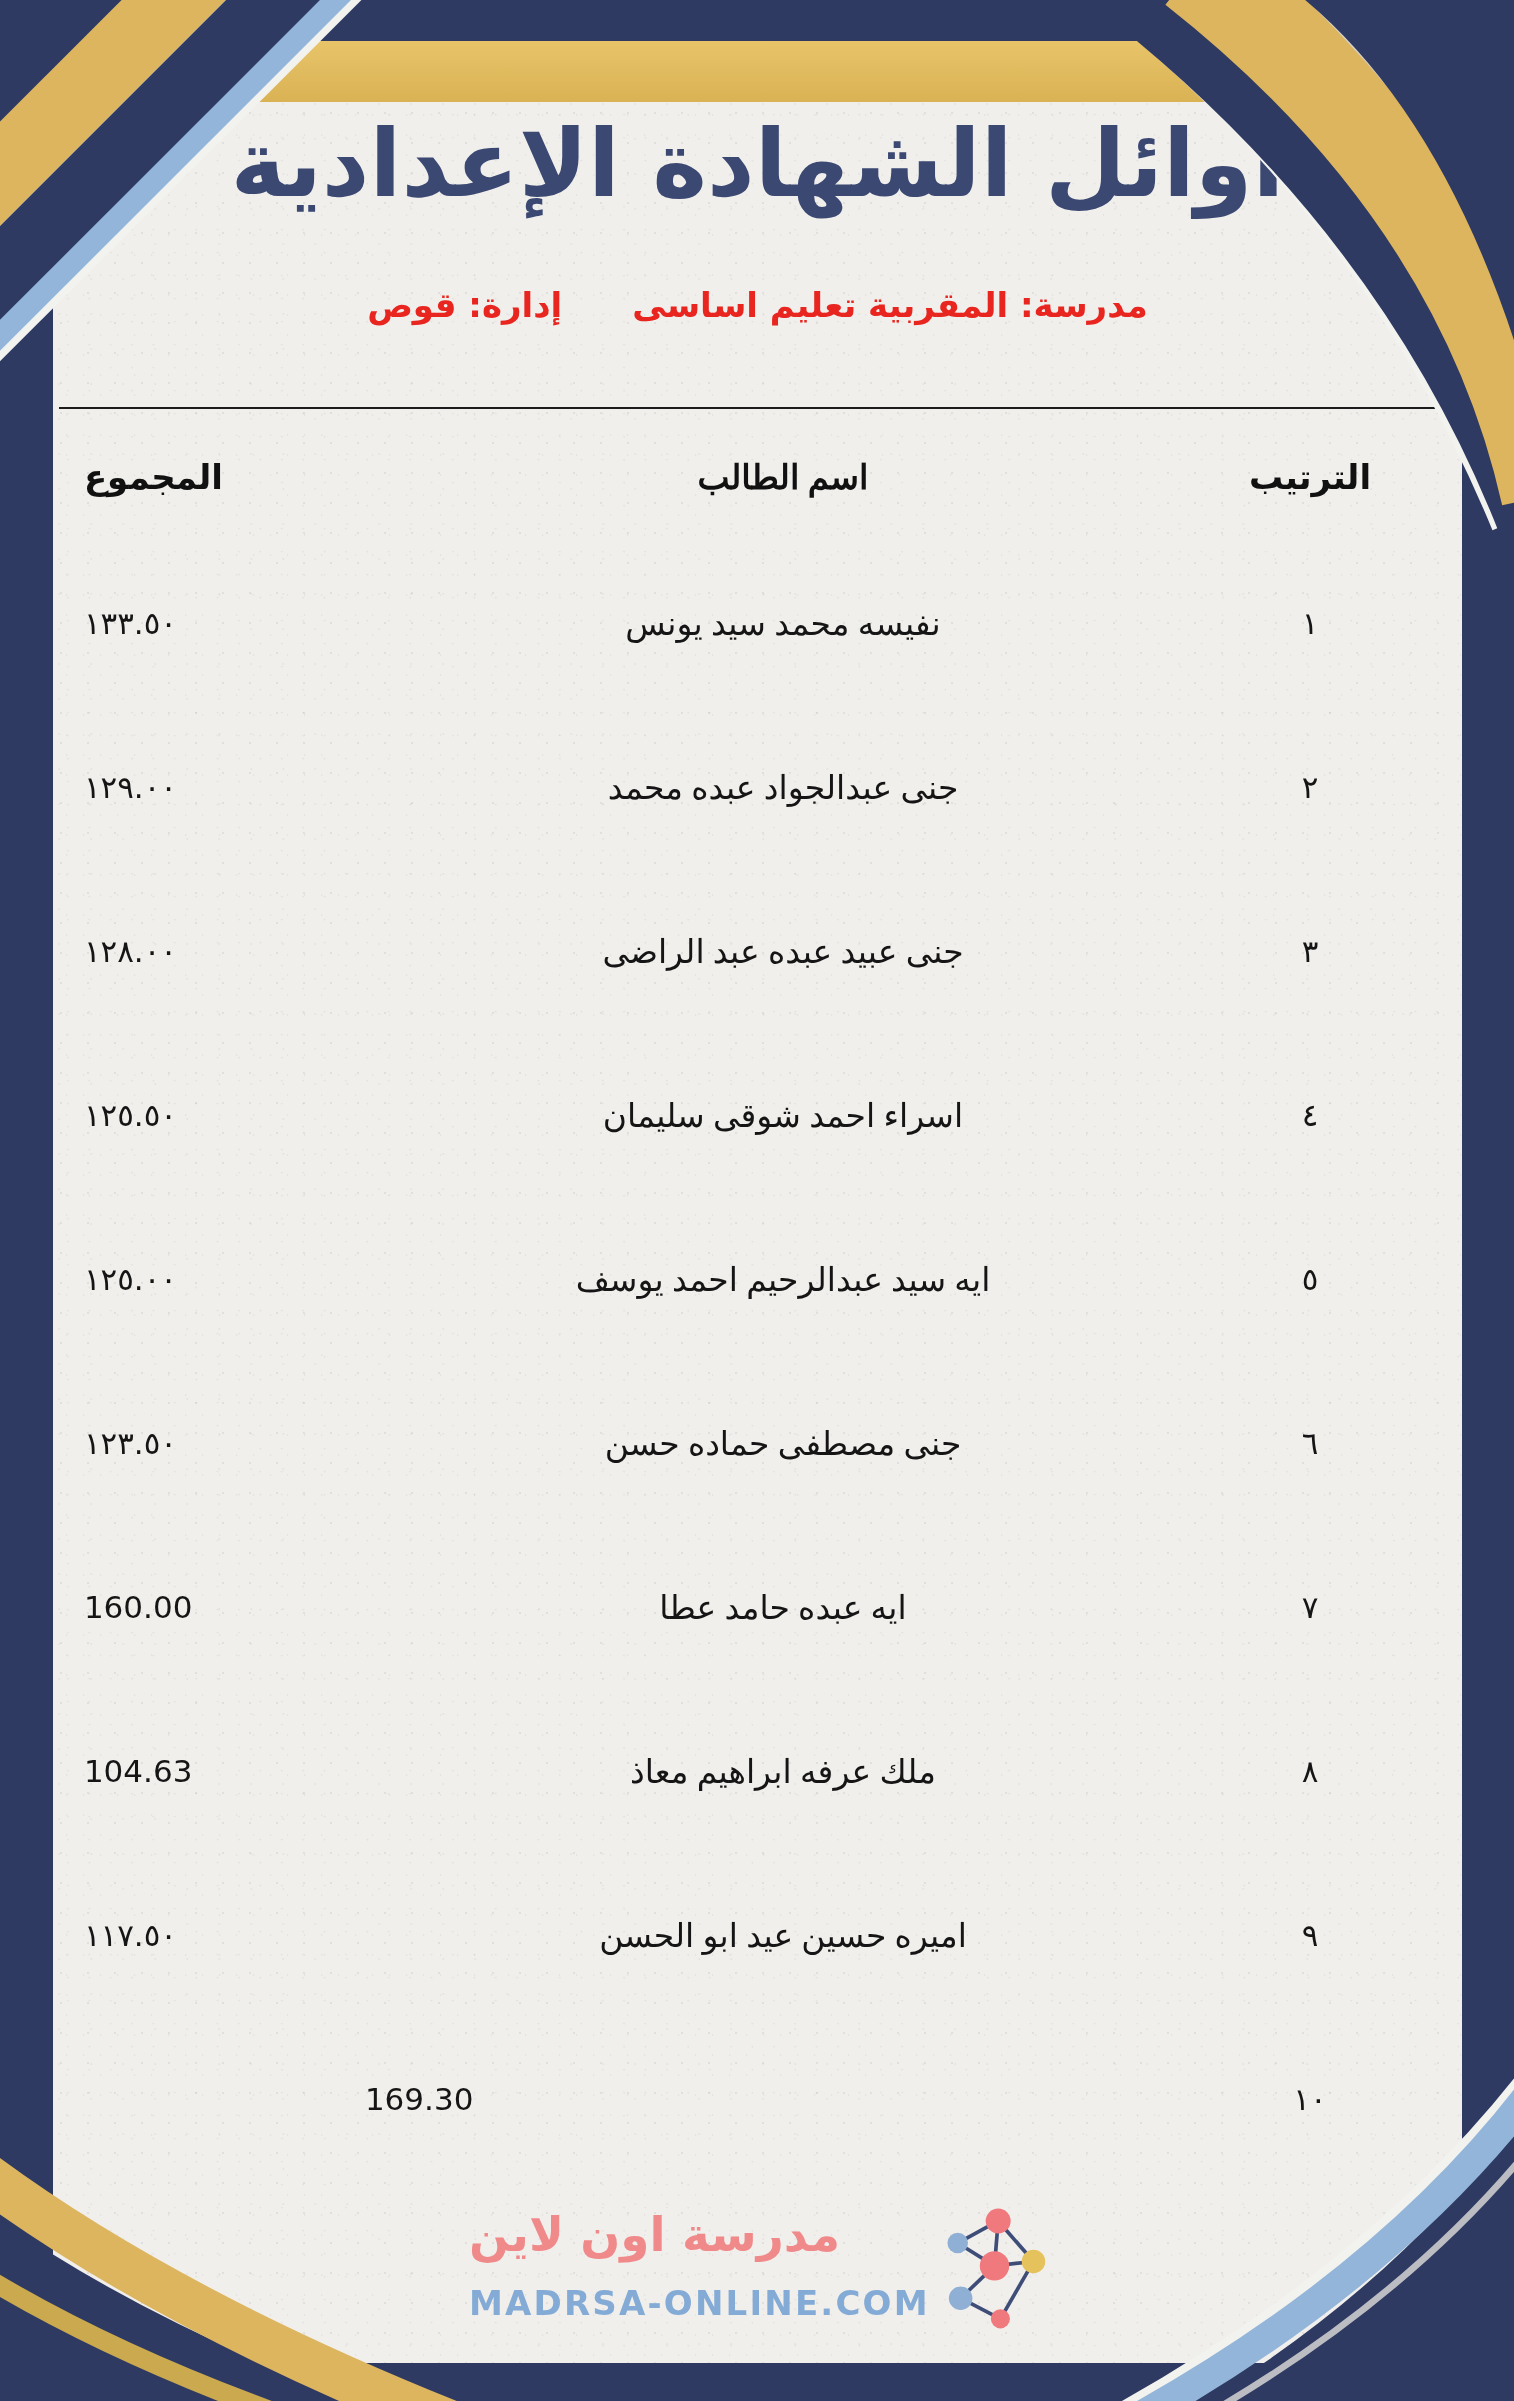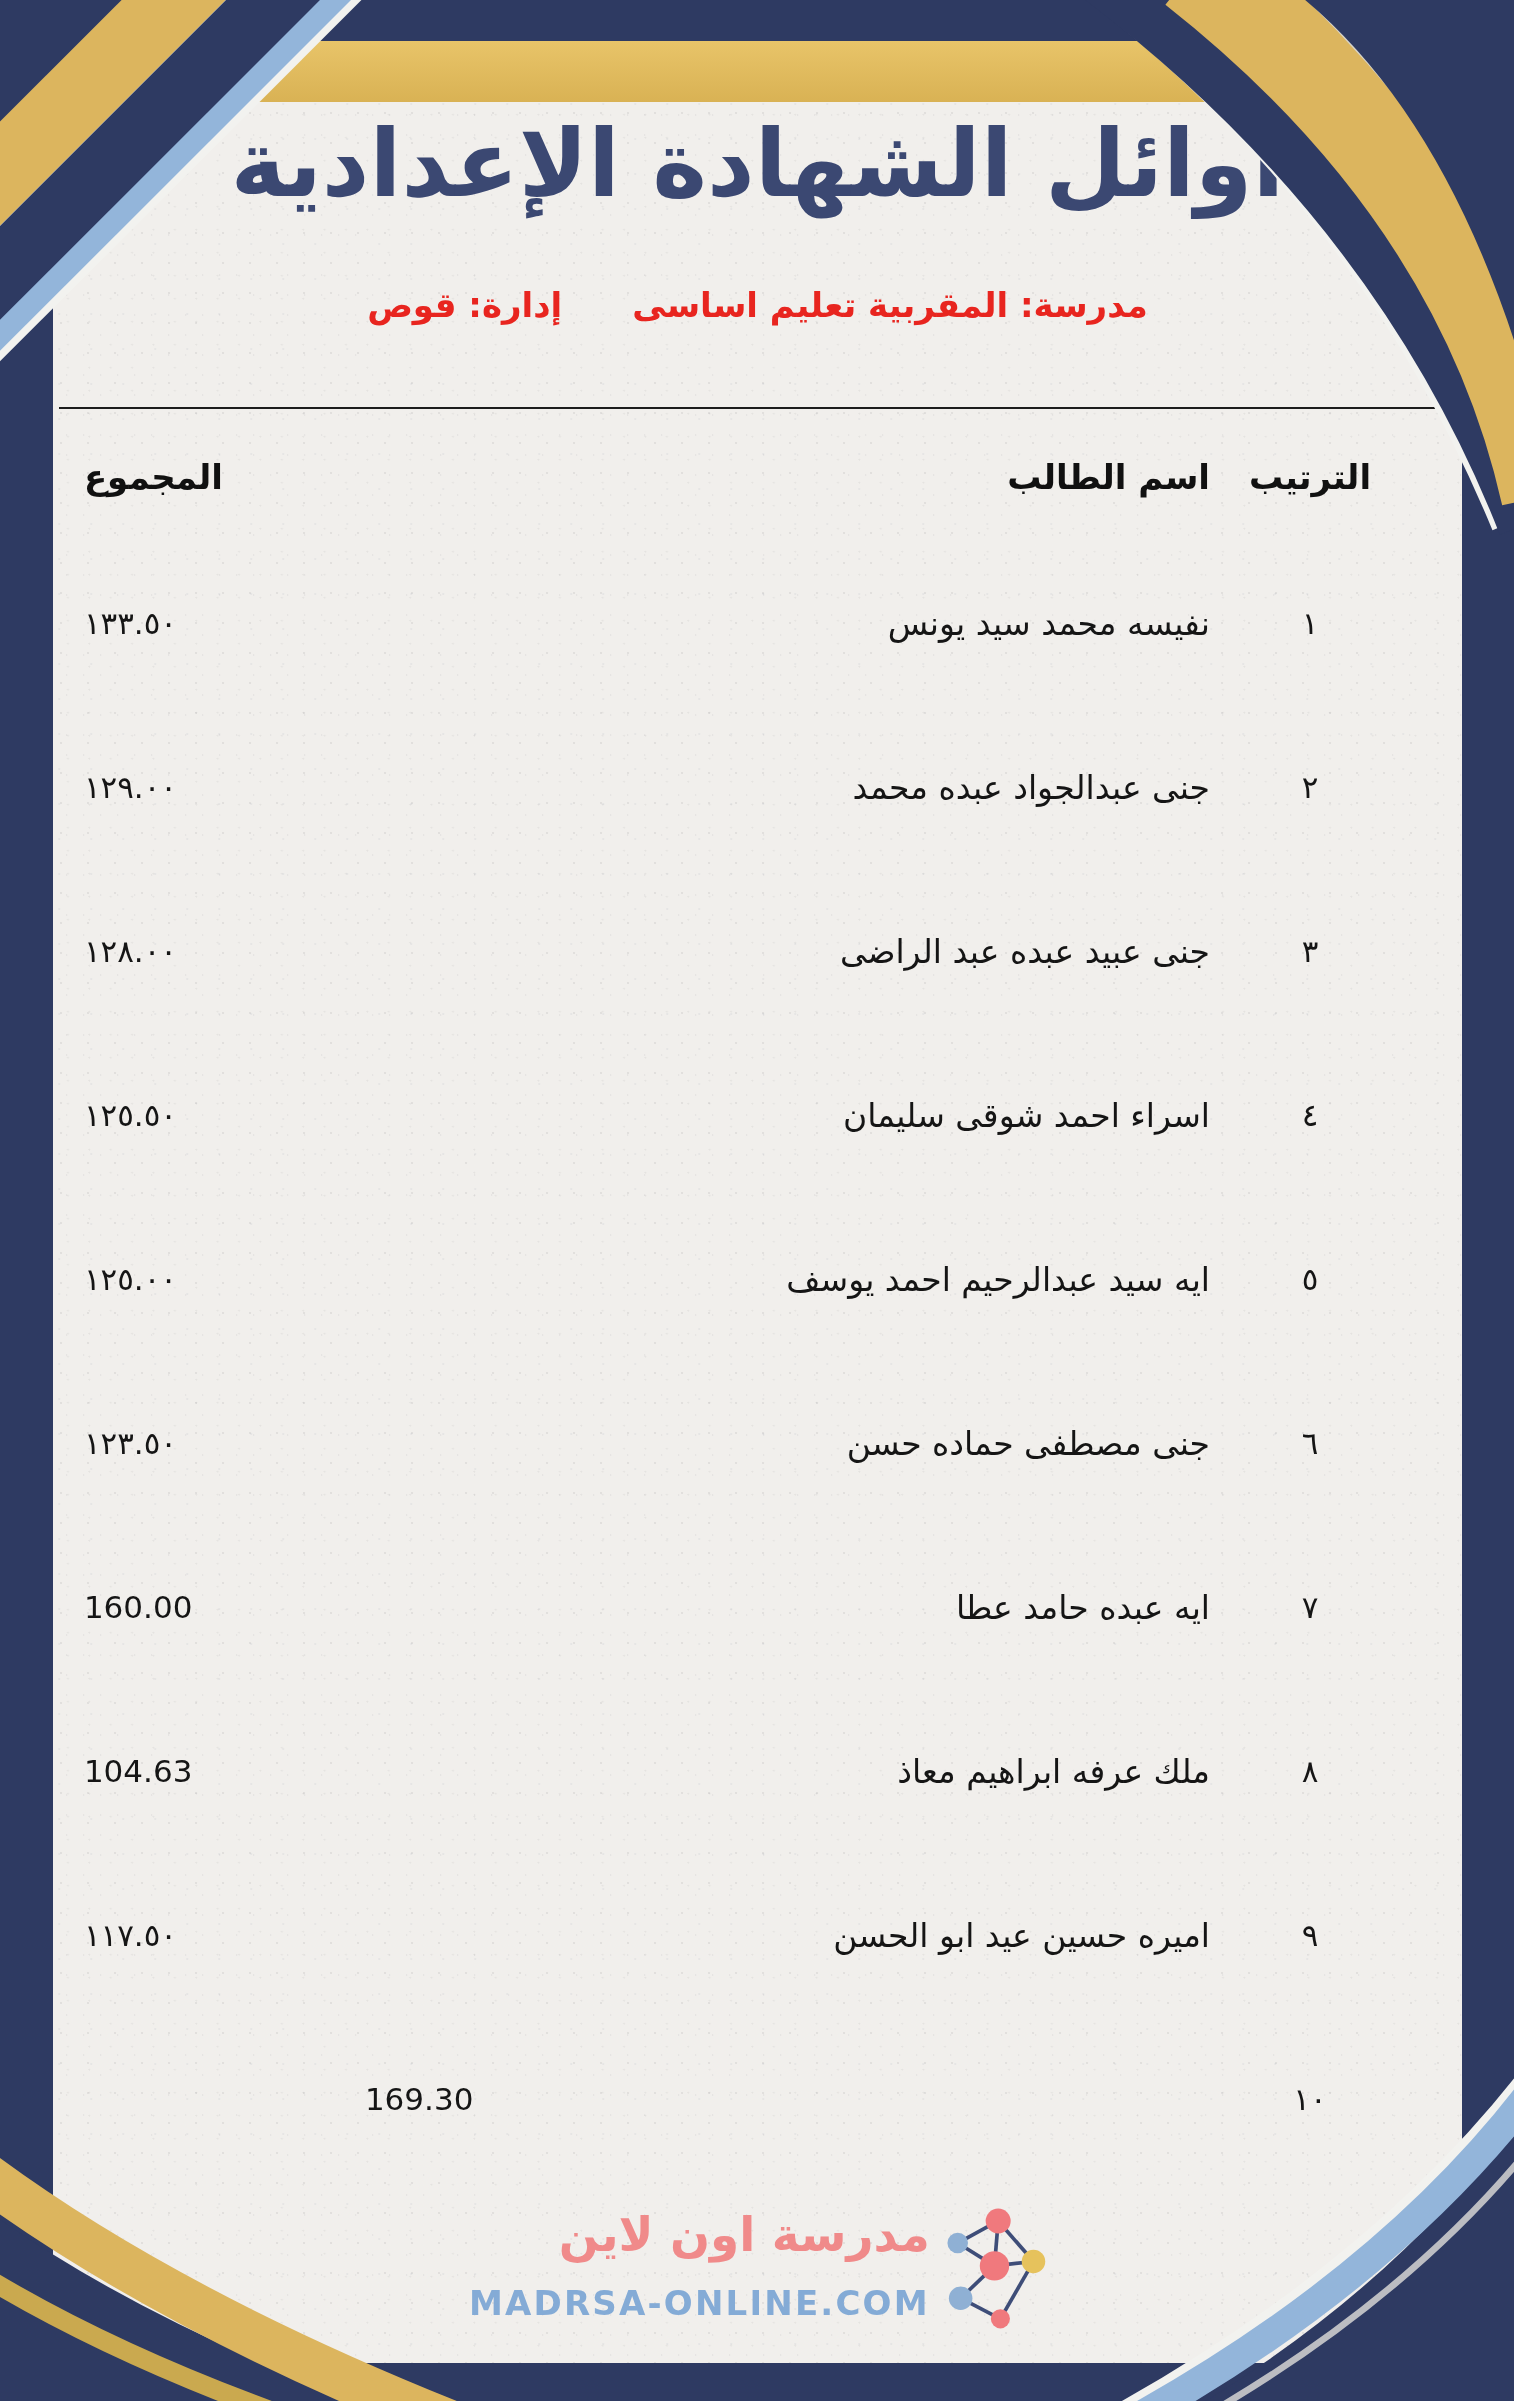--- a/index.html
+++ b/index.html
@@ -52,30 +52,30 @@
     color:#151515;
   }
   .thead{
     position:absolute;top:406px;left:0;right:0;height:59px;
     font-size:34px;font-weight:600;
   }
   .thead .cell{color:#111;}
   .rows{position:absolute;top:500px;left:0;right:0;}
   .row{height:164px;font-size:33px;}
   .cell.rank{text-align:center;}
-  .cell.name{text-align:right;}
+  .cell.name{text-align:center;font-family:Liberation Serif, serif;}
   .cell.total{text-align:left;padding-left:8.9px;}
   .row .cell{font-weight:500;}
   .row .cell.total,.row .cell.rank{font-size:31px;}
   
   .footer{
     position:absolute;top:2139px;left:0;right:0;height:170px;
     display:flex;justify-content:center;align-items:center;gap:13.3px;
   }
-  .logo-text{display:flex;flex-direction:column;align-items:flex-end;gap:21px;}
+  .logo-text{display:flex;flex-direction:column;align-items:flex-start;gap:21px;}
   .logo-ar{
     font-size:47px;font-weight:bold;color:#f08a8a;direction:rtl;
   }
   .logo-en{
     font-size:34px;font-weight:bold;color:#84abd6;letter-spacing:2.2px;
   }
   .logo-icon{width:103px;height:129px;}
   
   .deco{
     position:absolute;inset:0;width:100%;height:100%;

